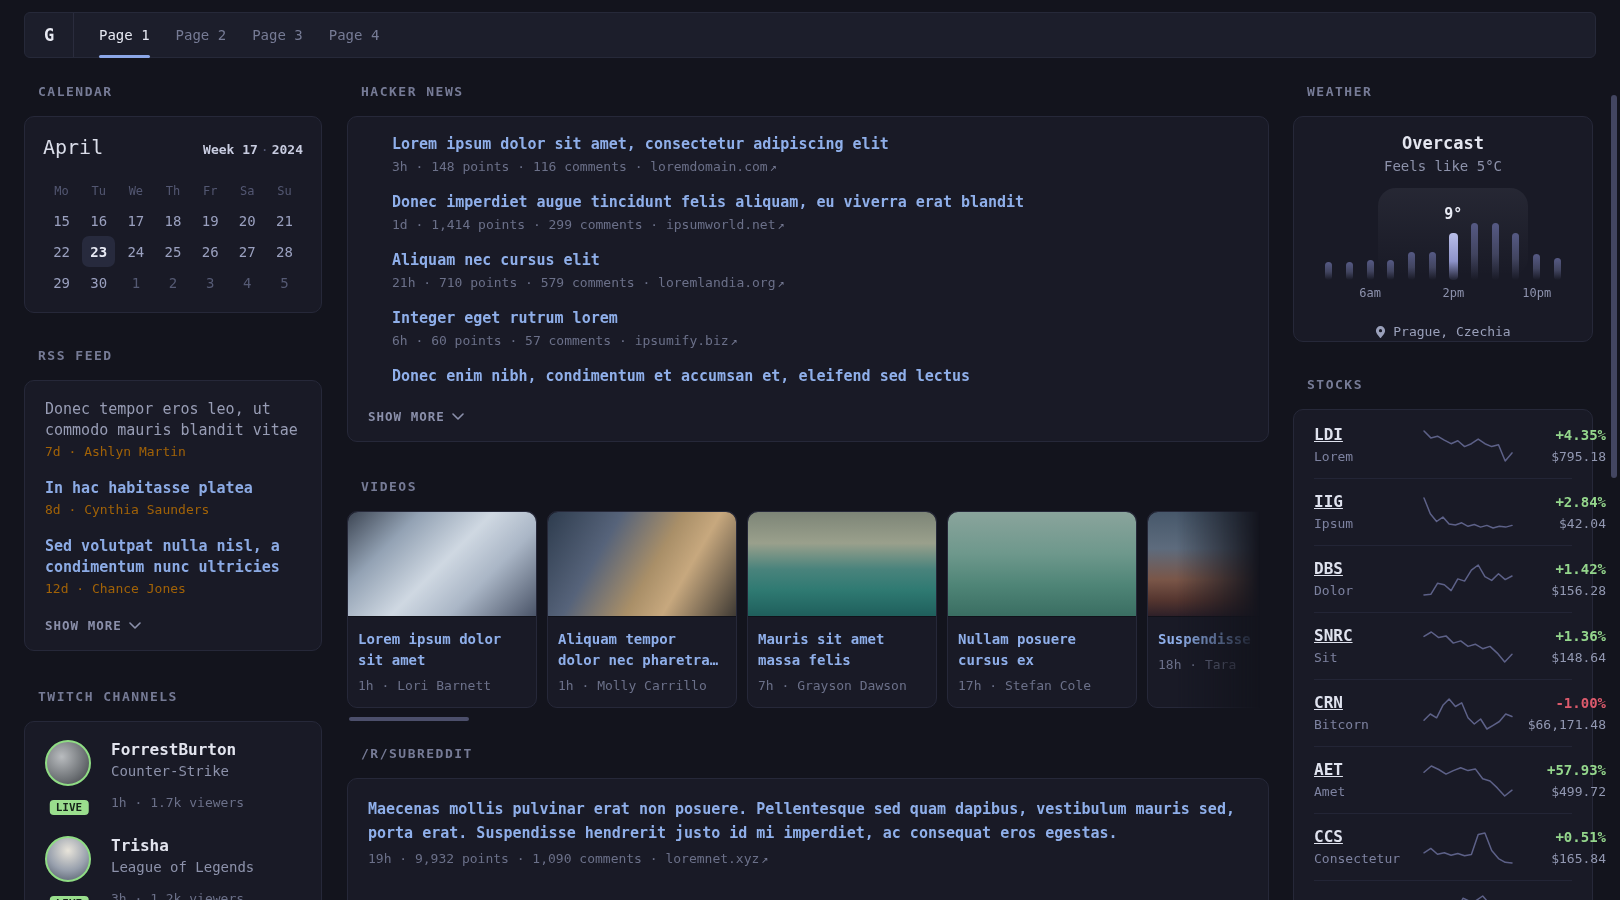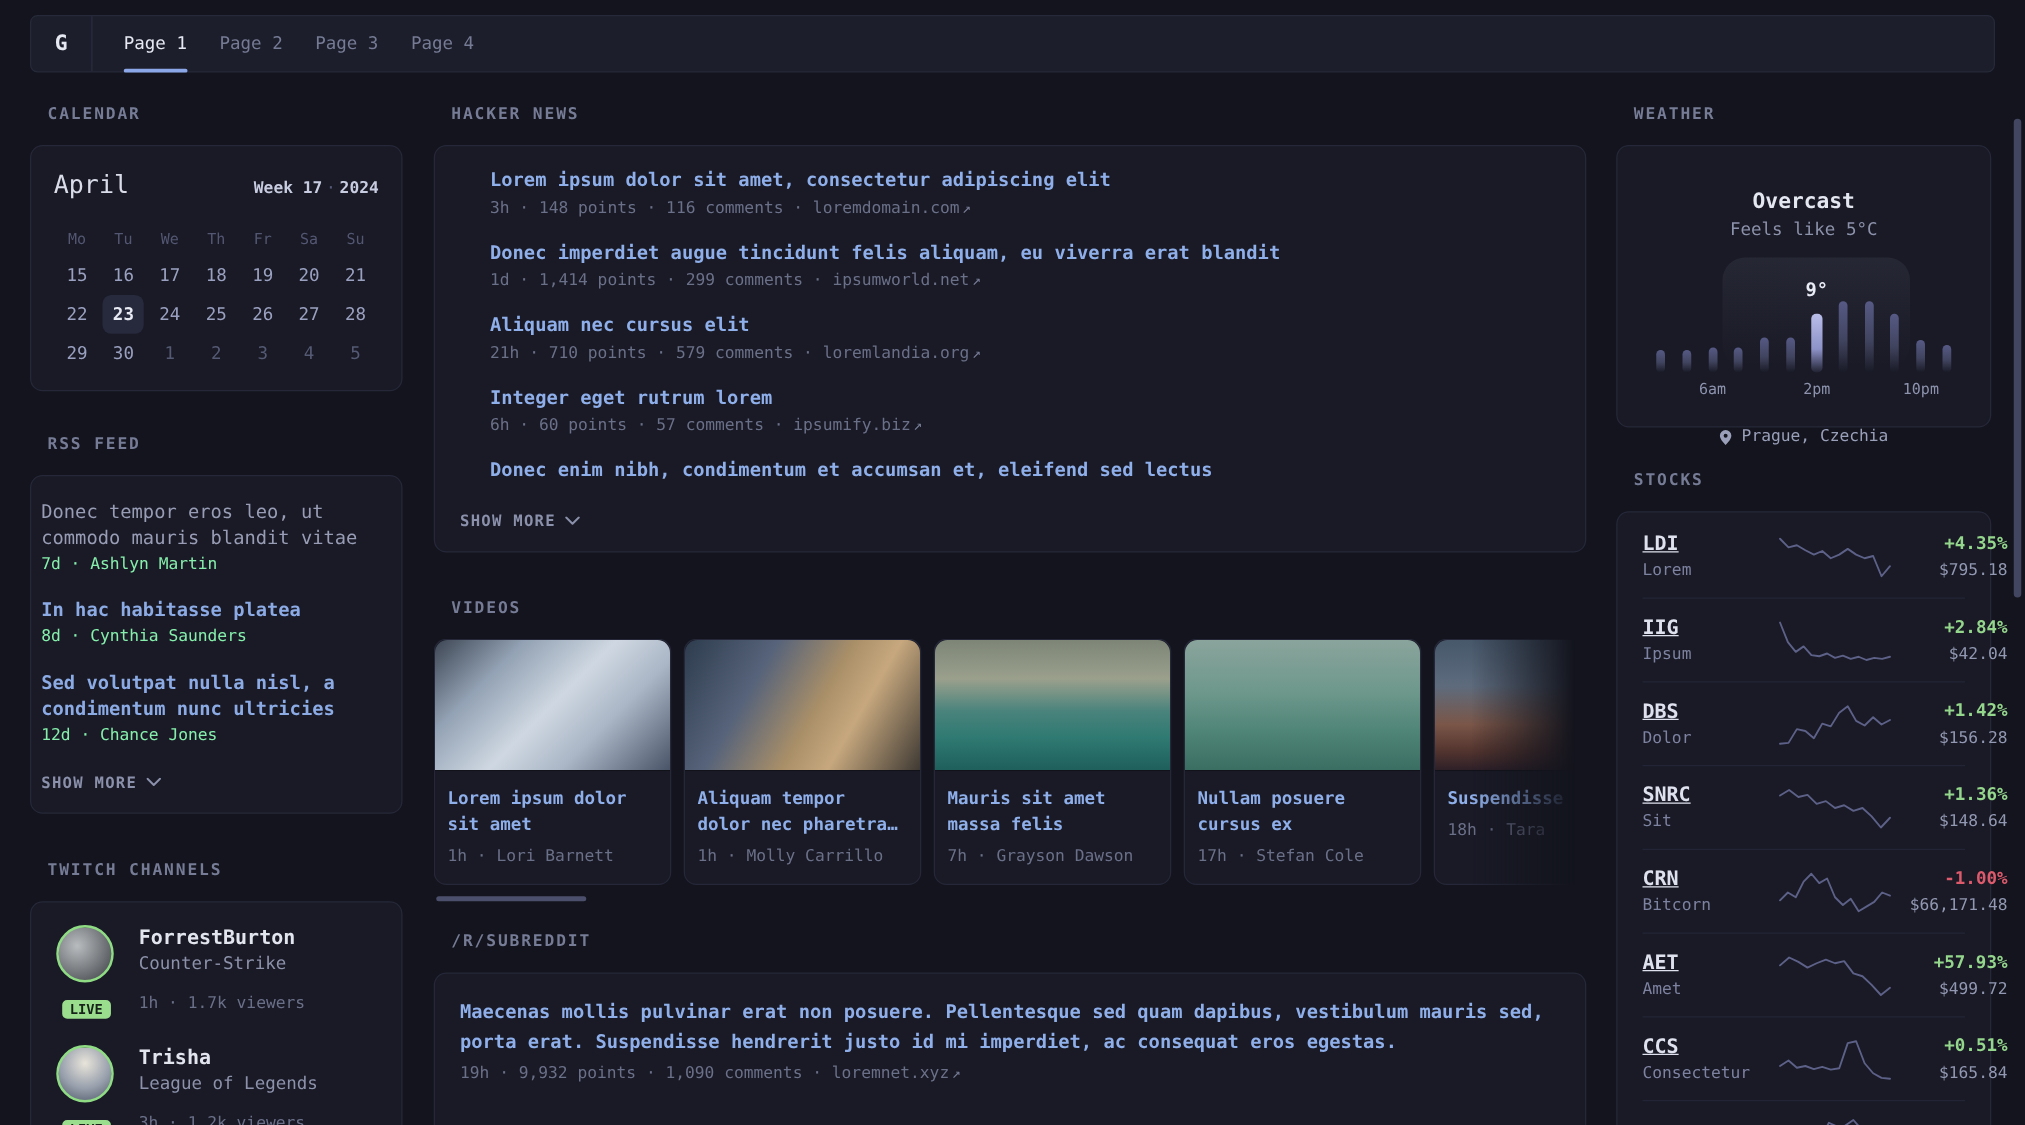--- a/index.html
+++ b/index.html
@@ -56,25 +56,25 @@
     font-size:12px; color:#535772;
   }
   .cal-cell {
     height:31px; display:flex; align-items:center; justify-content:center;
     font-size:14px; color:#9aa0bf; border-radius:7px; margin:0 2px;
   }
   .cal-cell[data-state="out"] { color:#555a74; }
   .cal-cell[data-state="today"] { background:#272a3d; color:#e8eaf4; font-weight:bold; }
 
   
-  .rss-card { padding:18px 8px 16px; }
+  .rss-card { padding:18px 20px 16px; }
   .rss-item { display:block; margin-bottom:19px; cursor:pointer; }
   .rss-title { font-size:15px; line-height:21px; color:#8cabe5; font-weight:bold; }
   .rss-item[data-variant="muted"] .rss-title { color:#989db5; font-weight:normal; }
-  .item-meta { font-size:13px; color:#86efac; margin-top:3px; }
+  .item-meta { font-size:13px; color:#a16207; margin-top:3px; }
 
   .show-more {
     display:inline-flex; align-items:center; gap:7px; font-size:12.5px; letter-spacing:1px;
     color:#8b90ab; cursor:pointer; font-weight:bold;
   }
   .show-more svg { margin-top:1px; }
 
   
   .tw-card { padding:18px 20px; min-height:236px; }
   .channel { display:flex; gap:18px; margin-bottom:26px; cursor:pointer; }
@@ -128,21 +128,21 @@
     background:#4c4f6b; border-radius:2px; cursor:pointer;
   }
 
   .sub-widget { margin-top:25px; }
   .sub-card { padding:18px 20px; min-height:140px; }
   .sub-title { font-size:15px; line-height:24px; color:#8fafea; font-weight:bold; display:block; cursor:pointer; }
   .sub-meta { font-size:13px; color:#6b7089; margin-top:6px; }
 
   
   .wx-card { padding:16px 20px 14px; text-align:center; height:226px; }
-  .wx-cond { font-size:17px; color:#e4e6f0; font-weight:bold; margin-top:18px; }
+  .wx-cond { font-size:17px; color:#e4e6f0; font-weight:bold; margin-top:0; }
   .wx-feels { font-size:14px; color:#8d92ab; margin-top:5px; }
   .wchart { position:relative; height:82px; margin:24px 4px 24px; }
   .day-rect {
     position:absolute; left:60px; top:-10px; width:150px; height:88px; border-radius:18px;
     background:linear-gradient(180deg, rgba(210,215,235,0.07), rgba(210,215,235,0.02) 70%, rgba(210,215,235,0));
   }
   .wbars { position:absolute; inset:0; display:flex; align-items:flex-end; }
   .wcol { position:relative; flex:1; height:100%; display:flex; align-items:flex-end; justify-content:center; }
   .wbar {
     width:7px; border-radius:4px;

